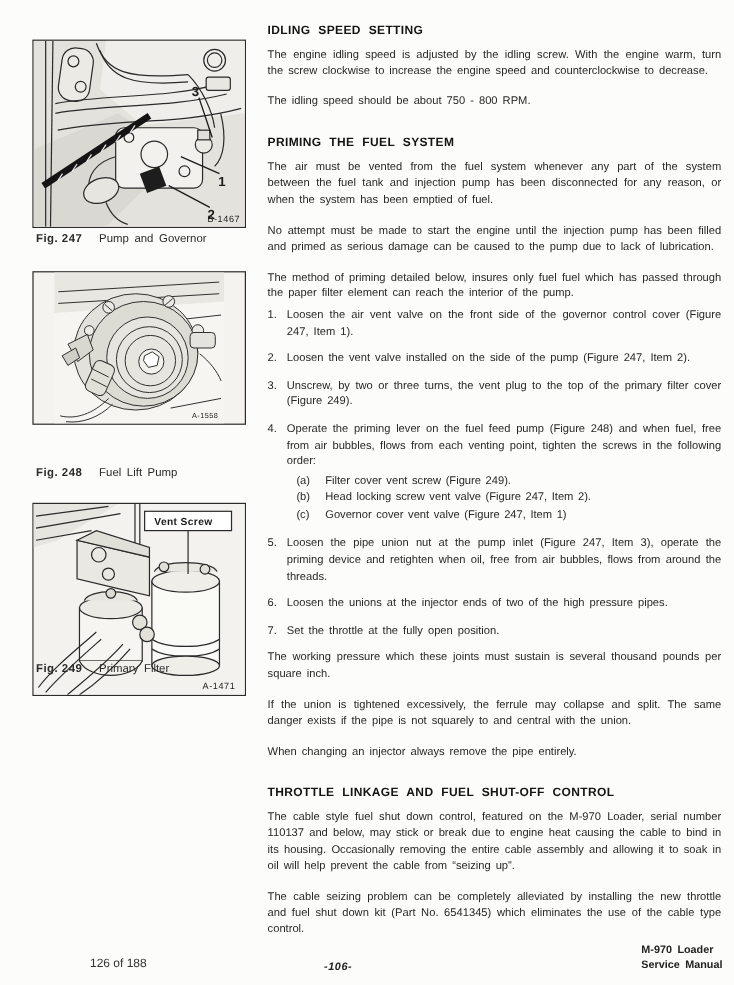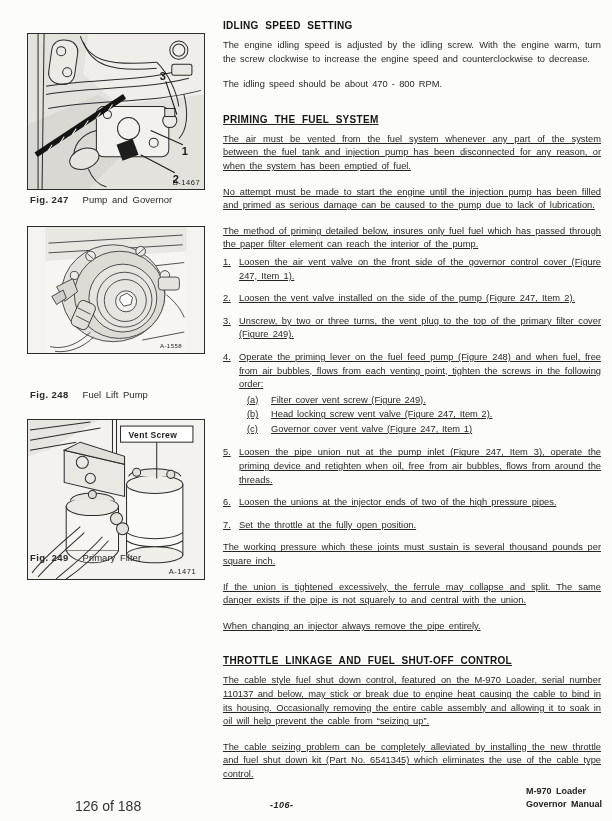--- a/index.html
+++ b/index.html
@@ -26,41 +26,41 @@
   
   .text-col{
     position:absolute;left:223px;top:20px;width:378px;
   }
   .sec-heading{
     font-size:10px;font-weight:bold;color:#141414;
     letter-spacing:.3px;word-spacing:3.5px;
     margin:0 0 8px 0;
   }
   .sec{margin:0;}
-  .sec + .sec{margin-top:22px;text-decoration:underline;}
+  .sec + .sec{margin-top:22px;}
   .text-col p{
     font-size:9.3px;line-height:13.6px;text-align:justify;
     word-spacing:1.6px;margin:0 0 12px 0;color:#282828;
   }
   .text-col p.p-before-list{margin-bottom:4px;}
   .num-list{margin:0;padding:0;}
   .num-item{display:flex;margin:0 0 9px 0;}
   .num-item .inum{
     flex:0 0 16px;font-size:9.3px;line-height:13.6px;color:#282828;
   }
   .num-item .itxt{
     flex:1;font-size:9.3px;line-height:13.6px;text-align:justify;
     word-spacing:1.6px;color:#282828;
   }
   .sub-list{margin:2px 0 0 8px;}
   .sub-item{display:flex;margin:0 0 1px 0;}
   .sub-item .snum{flex:0 0 24px;font-size:9.3px;line-height:13.6px;color:#282828;}
   .sub-item .stxt{flex:1;font-size:9.3px;line-height:13.6px;word-spacing:1.2px;color:#282828;}
   
-  .foot-left{position:absolute;left:75px;top:798px;font-size:14px;color:#333;}
+  .foot-left{position:absolute;left:75px;top:798px;font-size:10px;color:#333;}
   .foot-page{position:absolute;left:270px;top:800px;font-size:9px;font-weight:bold;color:#222;letter-spacing:.5px;font-style:italic;}
   .foot-right{
     position:absolute;right:10px;top:785px;
     font-size:9px;font-weight:bold;color:#222;line-height:12.5px;word-spacing:2px;
   }
   .watermark{
     position:absolute;left:385px;top:792px;
     font-family:"DejaVu Sans Mono",monospace;font-weight:bold;
     font-size:15.5px;color:#1d2b45;letter-spacing:-.5px;z-index:5;
   }
@@ -208,21 +208,21 @@
     </svg>
   </div>
   <div class="figcap" style="top:552px;">
     <span class="fignum">Fig. 249</span><span class="figtitle">Primary Filter</span>
   </div>
 
   <div class="text-col">
       <div class="sec">
         <h2 class="sec-heading">IDLING SPEED SETTING</h2>
         <p>The engine idling speed is adjusted by the idling screw. With the engine warm, turn the screw clockwise to increase the engine speed and counterclockwise to decrease.</p>
-        <p>The idling speed should be about 470 - 800 RPM.</p>
+        <p>The idling speed should be about 750 - 800 RPM.</p>
       </div>
       <div class="sec">
         <h2 class="sec-heading">PRIMING THE FUEL SYSTEM</h2>
         <p>The air must be vented from the fuel system whenever any part of the system between the fuel tank and injection pump has been disconnected for any reason, or when the system has been emptied of fuel.</p>
         <p>No attempt must be made to start the engine until the injection pump has been filled and primed as serious damage can be caused to the pump due to lack of lubrication.</p>
         <p class="p-before-list">The method of priming detailed below, insures only fuel fuel which has passed through the paper filter element can reach the interior of the pump.</p>
         <div class="num-list">
           <div class="num-item">
             <span class="inum">1.</span>
             <div class="itxt"><span>Loosen the air vent valve on the front side of the governor control cover (Figure 247, Item 1).</span></div>
@@ -273,16 +273,16 @@
         <h2 class="sec-heading">THROTTLE LINKAGE AND FUEL SHUT-OFF CONTROL</h2>
         <p>The cable style fuel shut down control, featured on the M-970 Loader, serial number 110137 and below, may stick or break due to engine heat causing the cable to bind in its housing. Occasionally removing the entire cable assembly and allowing it to soak in oil will help prevent the cable from “seizing up”.</p>
         <p>The cable seizing problem can be completely alleviated by installing the new throttle and fuel shut down kit (Part No. 6541345) which eliminates the use of the cable type control.</p>
       </div>
     </div>
 
   <div class="foot-left">126 of 188</div>
   <div class="foot-page">-106-</div>
   <div class="foot-right">
     <div>M-970 Loader</div>
-    <div>Governor Manual</div>
+    <div>Service Manual</div>
   </div>
 
 </div>
 
 </body></html>

